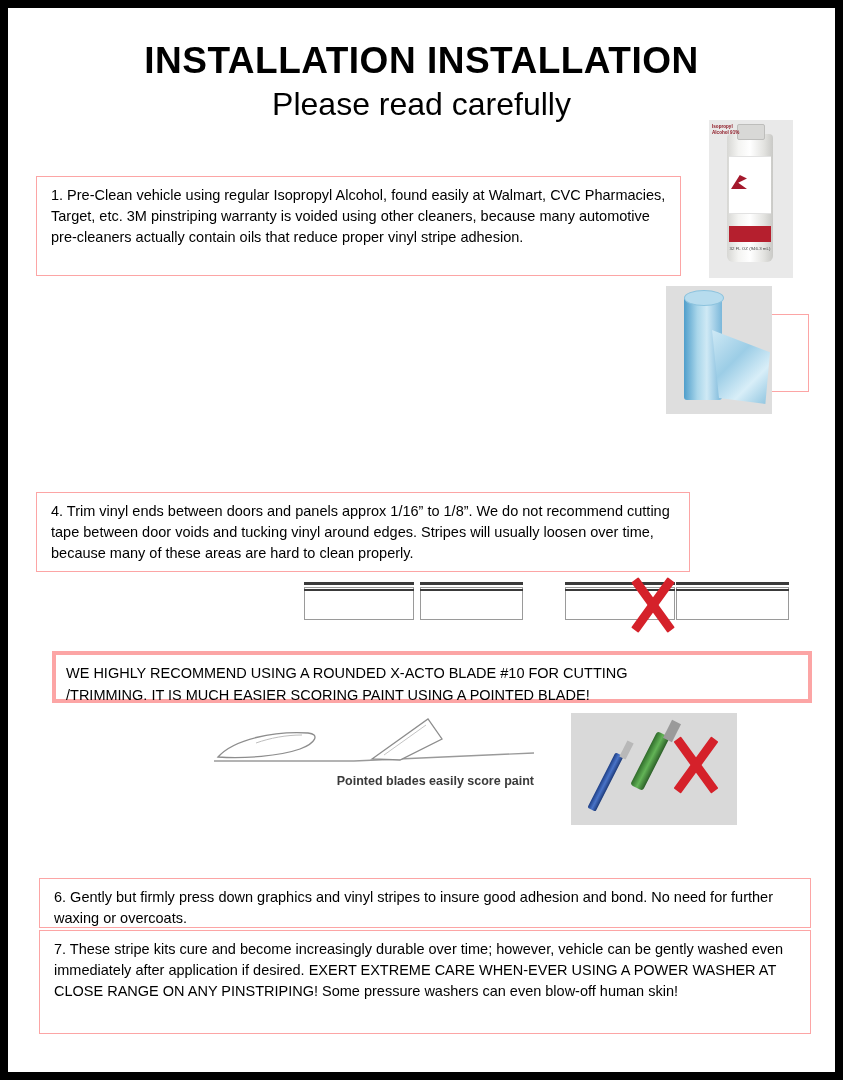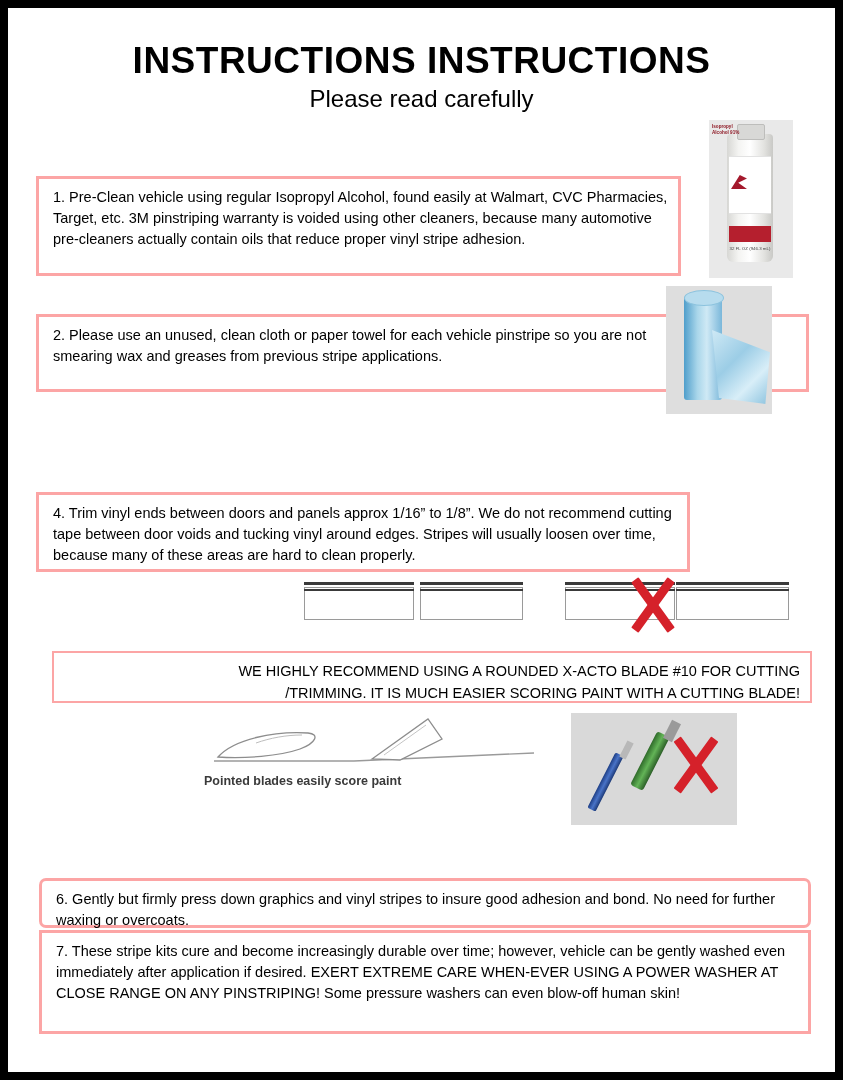--- a/index.html
+++ b/index.html
@@ -27,45 +27,45 @@
     padding-top: 34px;
   }
   .title-main {
     font-size: 37px;
     font-weight: bold;
     letter-spacing: 0.5px;
     color: #000;
     line-height: 1.05;
   }
   .title-sub {
-    font-size: 24px;
+    font-size: 32px;
     font-weight: normal;
     color: #000;
     line-height: 1.2;
     margin-top: 4px;
   }
 
   .step {
     position: absolute;
-    border: 3px solid #fca5a5;
+    border: 1px solid #fca5a5;
     background: #ffffff;
     box-sizing: border-box;
     font-size: 14.5px;
     line-height: 1.45;
     color: #000;
     padding: 8px 10px 8px 14px;
   }
   .step p { margin: 0; }
 
   .banner {
     position: absolute;
-    border: 2px solid #fca5a5;
+    border: 4px solid #fca5a5;
     background: #ffffff;
     box-sizing: border-box;
-    text-align: right;
+    text-align: left;
     font-size: 14.5px;
     line-height: 1.5;
     color: #000;
     padding: 8px 10px;
   }
   .banner .line { display: block; }
 
   .photo {
     position: absolute;
     box-sizing: border-box;
@@ -189,21 +189,21 @@
   }
   .redx::before { transform: translateX(-50%) rotate(36deg); }
   .redx::after  { transform: translateX(-50%) rotate(-36deg); }
 
   
   .blade-caption {
     position: absolute;
     font-size: 12.5px;
     font-weight: bold;
     color: #3a3a3a;
-    text-align: left;
+    text-align: right;
   }
 
   
   .knife-bg { background: #d9d9d9; }
   .knife-green {
     position: absolute;
     left: 72px; top: 18px;
     width: 14px; height: 60px;
     background: linear-gradient(to right,#2f6b2a,#63b457,#2c5f28);
     transform: rotate(27deg);
@@ -231,42 +231,39 @@
     background: #b8b8b8;
     transform: rotate(27deg);
   }
 </style>
 </head>
 <body>
 
 <div id="page">
 
   <div class="title-block">
-    <div class="title-main">INSTRUCTIONS INSTRUCTIONS</div>
+    <div class="title-main">INSTALLATION INSTALLATION</div>
     <div class="title-sub">Please read carefully</div>
   </div>
 
   <div class="step" style="left:28px; top:168px; width:645px; height:100px;">
     <p>1. Pre-Clean vehicle using regular Isopropyl Alcohol, found easily at Walmart, CVC Pharmacies, Target, etc.  3M pinstriping warranty is voided using other cleaners, because many automotive pre-cleaners actually contain oils that reduce proper vinyl stripe adhesion.</p>
   </div>
 
   <div class="photo bottle-bg" style="left:701px; top:112px; width:84px; height:158px;">
     <div class="bottle-body"></div>
     <div class="bottle-cap"></div>
     <div class="bottle-label"></div>
     <div class="bottle-label-text">Isopropyl</div>
     <div class="bottle-label-text" style="top:10px;">Alcohol 91%</div>
     <div class="bottle-mark"></div>
     <div class="bottle-bottom-label"></div>
     <div class="bottle-bottom-text">32 FL OZ (946.3 mL)</div>
   </div>
 
-  <div class="step" style="left:28px; top:306px; width:643px; height:78px;">
-    <p>2.  Please use an unused, clean cloth or paper towel for each vehicle pinstripe so you are not smearing wax and greases from previous stripe applications.</p>
-  </div>
   <div class="step" style="left:671px; top:306px; width:130px; height:78px; border-left:none;"></div>
 
   <div class="photo towel-bg" style="left:658px; top:278px; width:106px; height:128px;">
     <div class="towel-roll"></div>
     <div class="towel-top"></div>
     <div class="towel-drape"></div>
   </div>
 
 
   <div class="step" style="left:28px; top:484px; width:654px; height:80px;">
@@ -294,42 +291,42 @@
   <div class="trimbox" style="left:668px; top:579px; width:113px; height:33px;"></div>
   <div class="stripe-long" style="left:668px; top:574px; width:113px;">
     <div class="stripe-thick"></div>
     <div class="stripe-thin"></div>
   </div>
 
   <div class="redx" style="left:590px; top:566px; width:110px; height:62px;"></div>
 
   <div class="banner" style="left:44px; top:643px; width:760px; height:52px;">
     <span class="line">WE HIGHLY RECOMMEND USING A ROUNDED X-ACTO BLADE #10 FOR CUTTING</span>
-    <span class="line">/TRIMMING.  IT IS MUCH EASIER SCORING PAINT WITH A CUTTING BLADE!</span>
+    <span class="line">/TRIMMING.  IT IS MUCH EASIER SCORING PAINT USING A POINTED BLADE!</span>
   </div>
 
   <svg style="position:absolute; left:196px; top:705px;" width="330" height="60" viewBox="0 0 330 60">
     <path d="M10 48 L150 48 L330 40" stroke="#9a9a9a" stroke-width="1.4" fill="none"></path>
     <path d="M14 44 C30 26, 70 18, 104 20 C116 21, 112 30, 96 36 C76 43, 40 46, 14 44 Z" fill="#ffffff" stroke="#8d8d8d" stroke-width="1.3"></path>
     <path d="M52 30 C66 25, 82 22, 98 22" stroke="#bdbdbd" stroke-width="1" fill="none"></path>
     <path d="M168 46 L224 6 L238 26 L196 47 Z" fill="#ffffff" stroke="#8d8d8d" stroke-width="1.3"></path>
     <path d="M180 42 L222 12" stroke="#c4c4c4" stroke-width="1" fill="none"></path>
   </svg>
   <div class="blade-caption" style="left:196px; top:766px; width:330px;">Pointed blades easily score paint</div>
 
   <div class="photo knife-bg" style="left:563px; top:705px; width:166px; height:112px;">
     <div class="knife-green"></div>
     <div class="knife-green-tip"></div>
     <div class="knife-blue"></div>
     <div class="knife-blue-tip"></div>
   </div>
   <div class="redx" style="left:640px; top:725px; width:96px; height:64px;"></div>
 
 
-  <div class="step" style="left:31px; top:870px; width:772px; height:50px;border-radius:7px;">
+  <div class="step" style="left:31px; top:870px; width:772px; height:50px;">
     <p>6. Gently but firmly press down graphics and vinyl stripes to insure good adhesion and bond.  No need for further waxing or overcoats.</p>
   </div>
 
   <div class="step" style="left:31px; top:922px; width:772px; height:104px;">
     <p>7. These stripe kits cure and become increasingly durable over time; however, vehicle can be gently washed even immediately after application if desired. EXERT EXTREME CARE WHEN-EVER USING A POWER WASHER AT CLOSE RANGE ON ANY PINSTRIPING!  Some pressure washers can even blow-off human skin!</p>
   </div>
 
 </div>
 
 </body></html>

